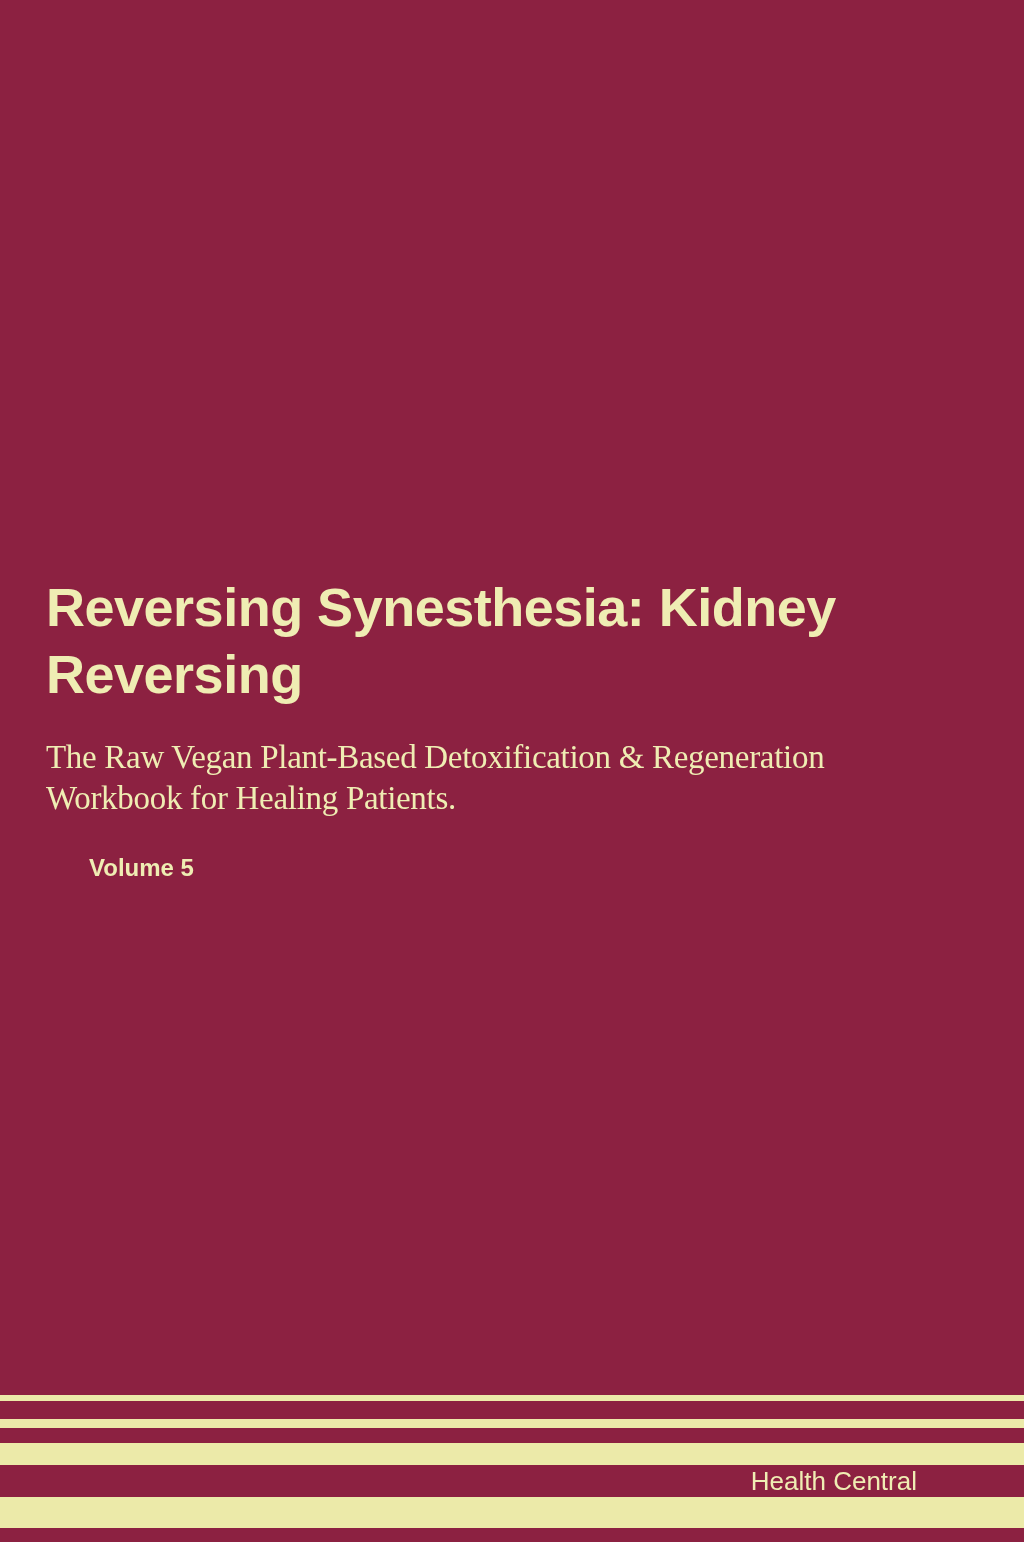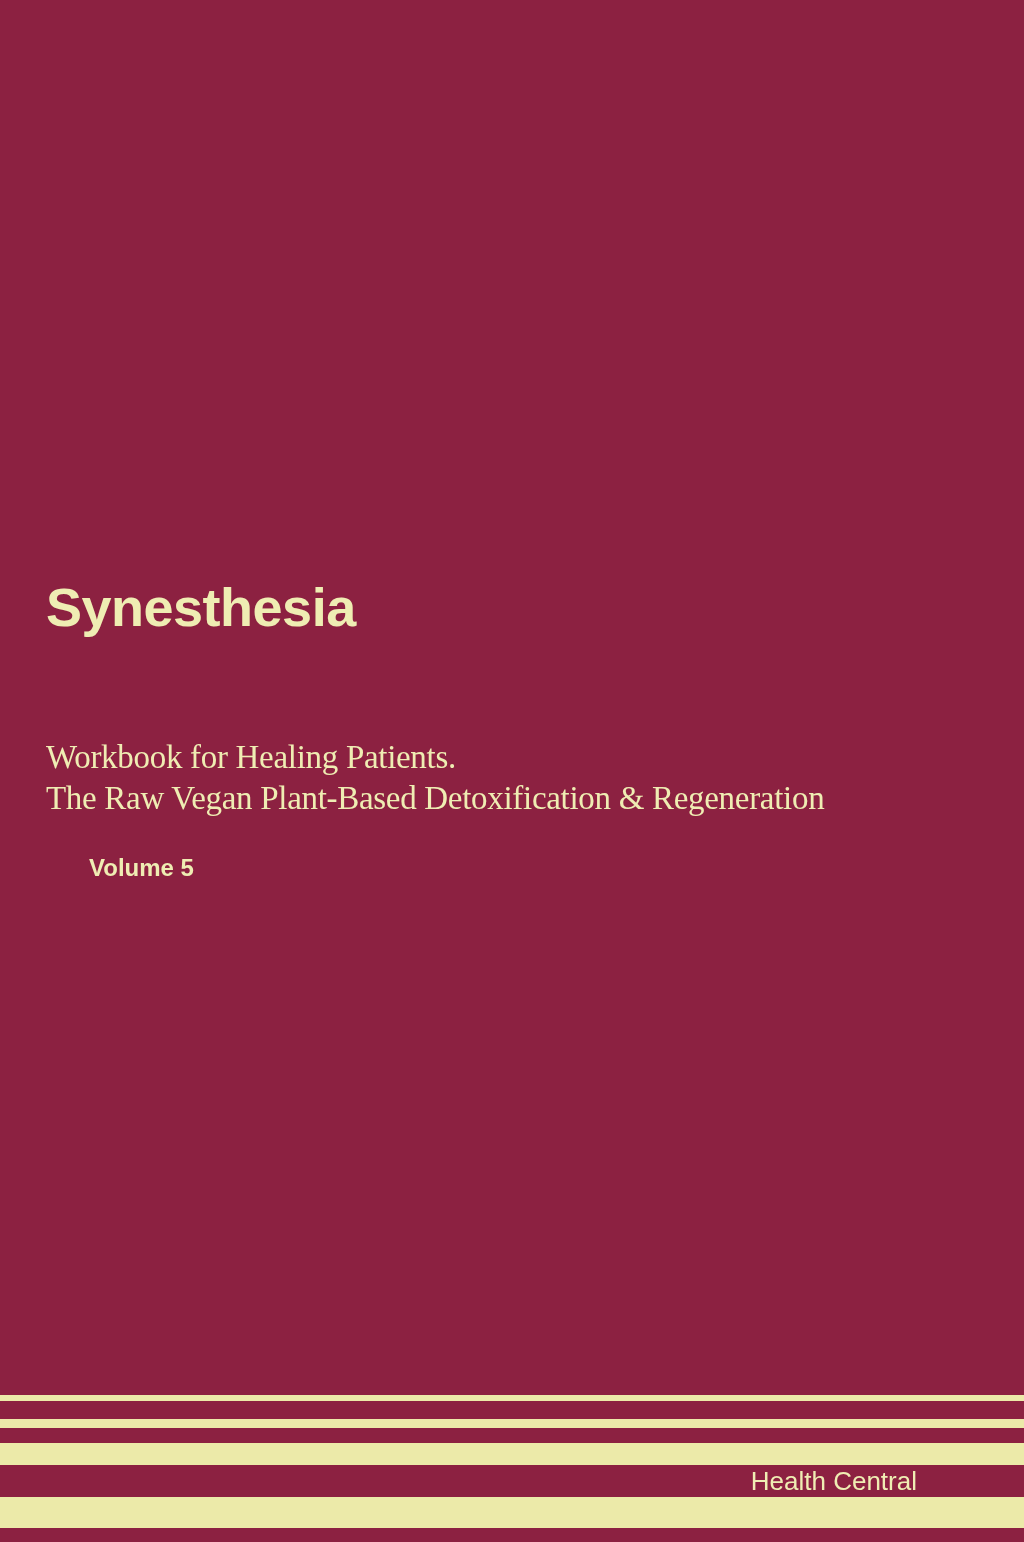--- a/index.html
+++ b/index.html
@@ -77,26 +77,27 @@
     font-size:26px;
     font-weight:normal;
   }
 </style>
 </head>
 <body>
 
 <div class="cover">
 
   <div class="title-block">
-    <div class="title-line">Synesthesia</div>
+    <div class="title-line">Reversing Synesthesia: Kidney</div>
+    <div class="title-line">Reversing</div>
   </div>
 
   <div class="subtitle-block">
+    <div class="subtitle-line">The Raw Vegan Plant-Based Detoxification &amp; Regeneration</div>
     <div class="subtitle-line">Workbook for Healing Patients.</div>
-    <div class="subtitle-line">The Raw Vegan Plant-Based Detoxification &amp; Regeneration</div>
   </div>
 
   <div class="volume-label">Volume 5</div>
 
   <div class="stripe stripe-1"></div>
   <div class="stripe stripe-2"></div>
   <div class="stripe stripe-3"></div>
   <div class="publisher-band"></div>
   <div class="stripe stripe-4"></div>
 

